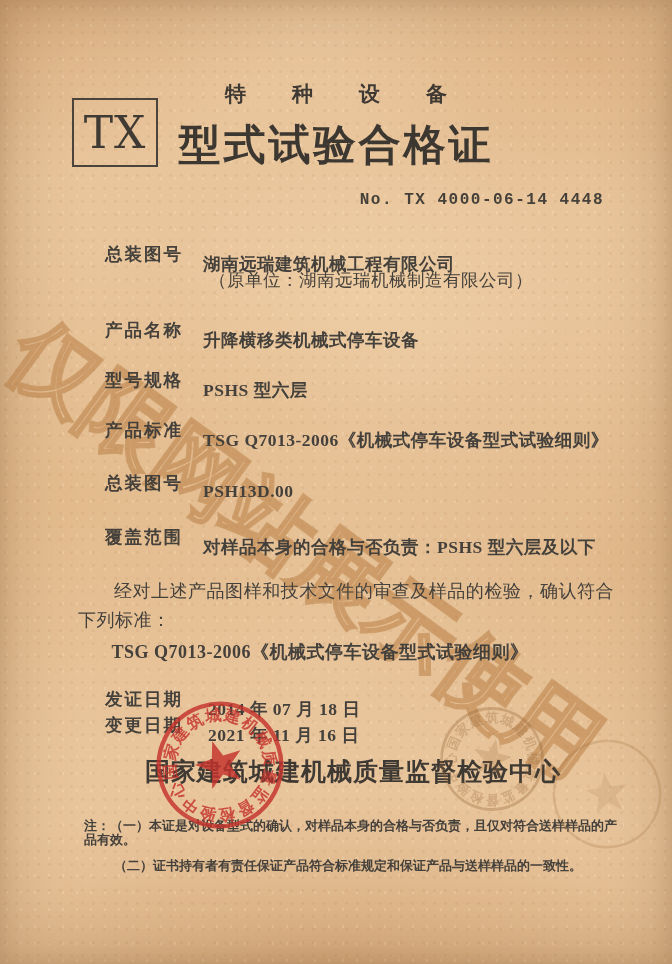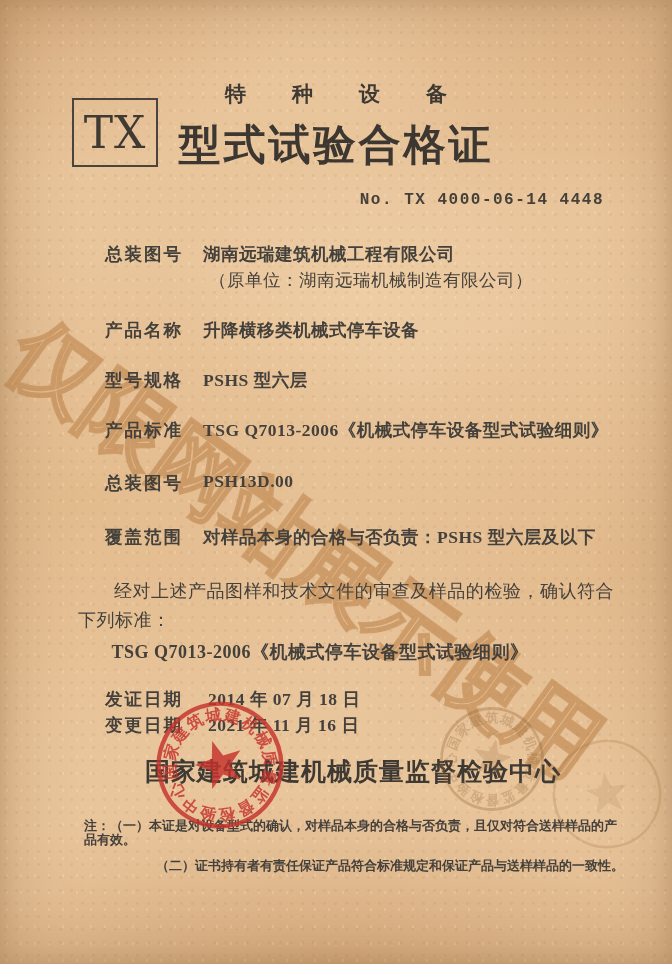--- a/index.html
+++ b/index.html
@@ -47,39 +47,39 @@
   }
   .serial{
     top:191px;left:0;width:580px;text-align:right;
     font-size:16px;letter-spacing:1.5px;font-weight:600;color:#45413a;
     font-family:"Liberation Mono","DejaVu Sans Mono",monospace;
     margin-left:24px;
   }
 
   .frow{left:0;width:672px;font-size:17.5px;font-weight:600;}
   .frow .lbl{position:absolute;left:105px;letter-spacing:2px;white-space:nowrap;}
-  .frow .val{position:absolute;left:203px;white-space:nowrap;letter-spacing:.5px;}
+  .frow .val{position:absolute;left:203px;white-space:nowrap;letter-spacing:.5px;margin-top:10px;}
   .val2{left:209px;font-size:17.5px;font-weight:400;white-space:nowrap;letter-spacing:.5px;}
 
   .paragraph{
     top:577px;left:78px;width:536px;
     font-size:18px;font-weight:400;line-height:29px;
     text-indent:2em;letter-spacing:.5px;text-align:justify;
   }
   .standard-line{
     top:640px;left:0;width:640px;text-align:center;
     font-size:18px;font-weight:600;letter-spacing:.5px;
   }
   .authority{
     top:755px;left:145px;white-space:nowrap;
     font-size:25px;font-weight:700;letter-spacing:1px;color:#3e3933;
     z-index:4;
   }
   .notes{left:84px;top:819px;width:540px;font-size:13px;font-weight:600;z-index:4;}
-  .notes .n2{margin-top:12px;margin-left:30px;text-align:right;}
+  .notes .n2{margin-top:12px;margin-left:30px;}
   .notes div{line-height:14px;}
 
   .watermark{
     top:295px;left:55px;z-index:1;white-space:nowrap;
     transform:rotate(36deg);transform-origin:0 0;
     font-size:88px;font-weight:700;letter-spacing:0px;
     color:rgba(205,150,92,.12);
     -webkit-text-stroke:2.5px rgba(182,124,66,.5);
     pointer-events:none;
   }

